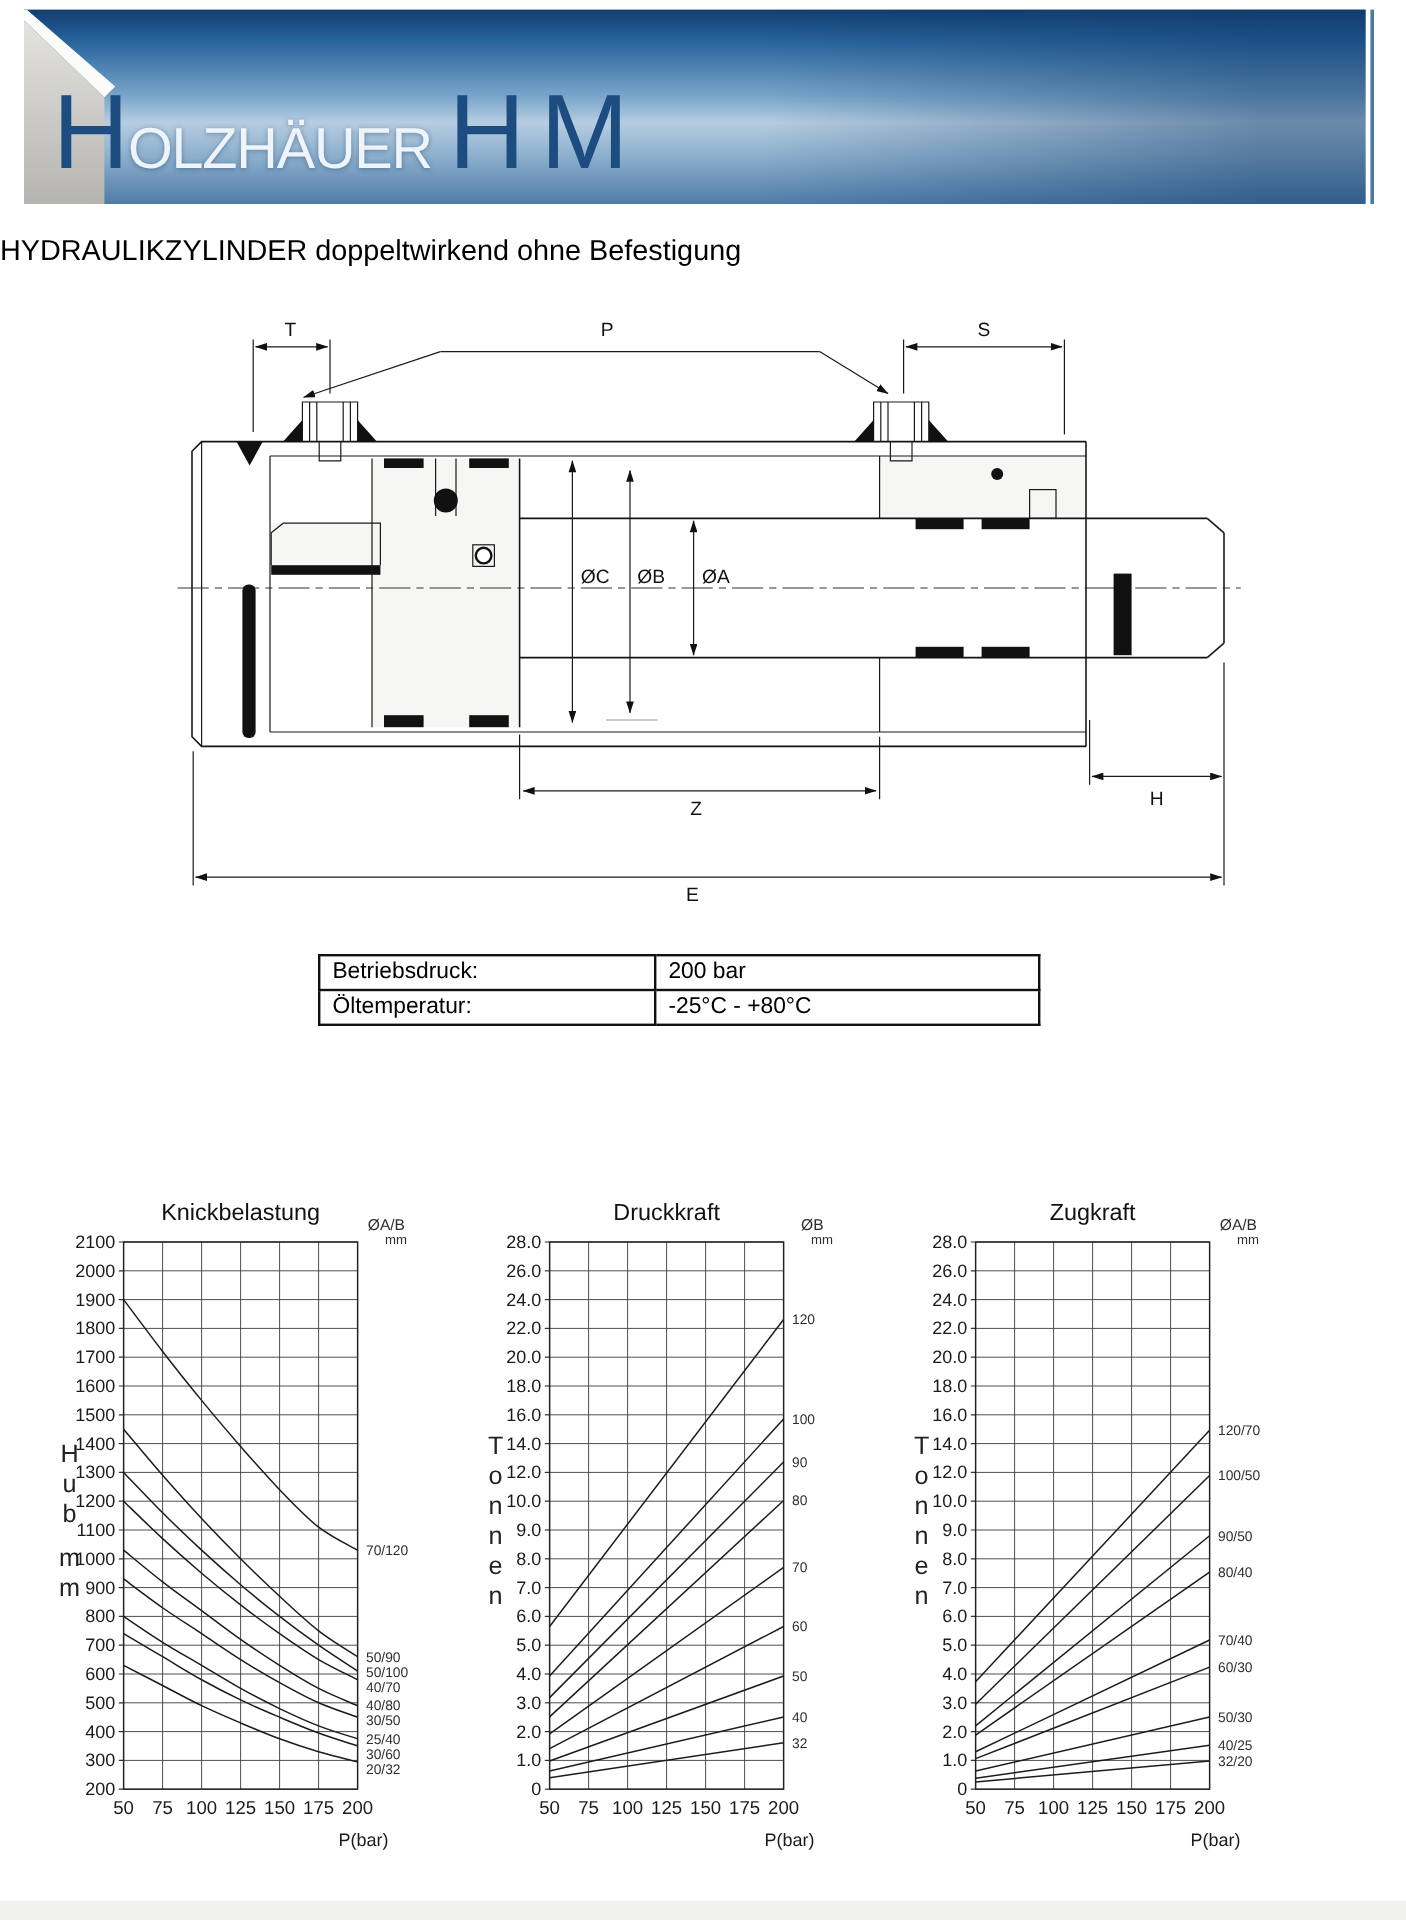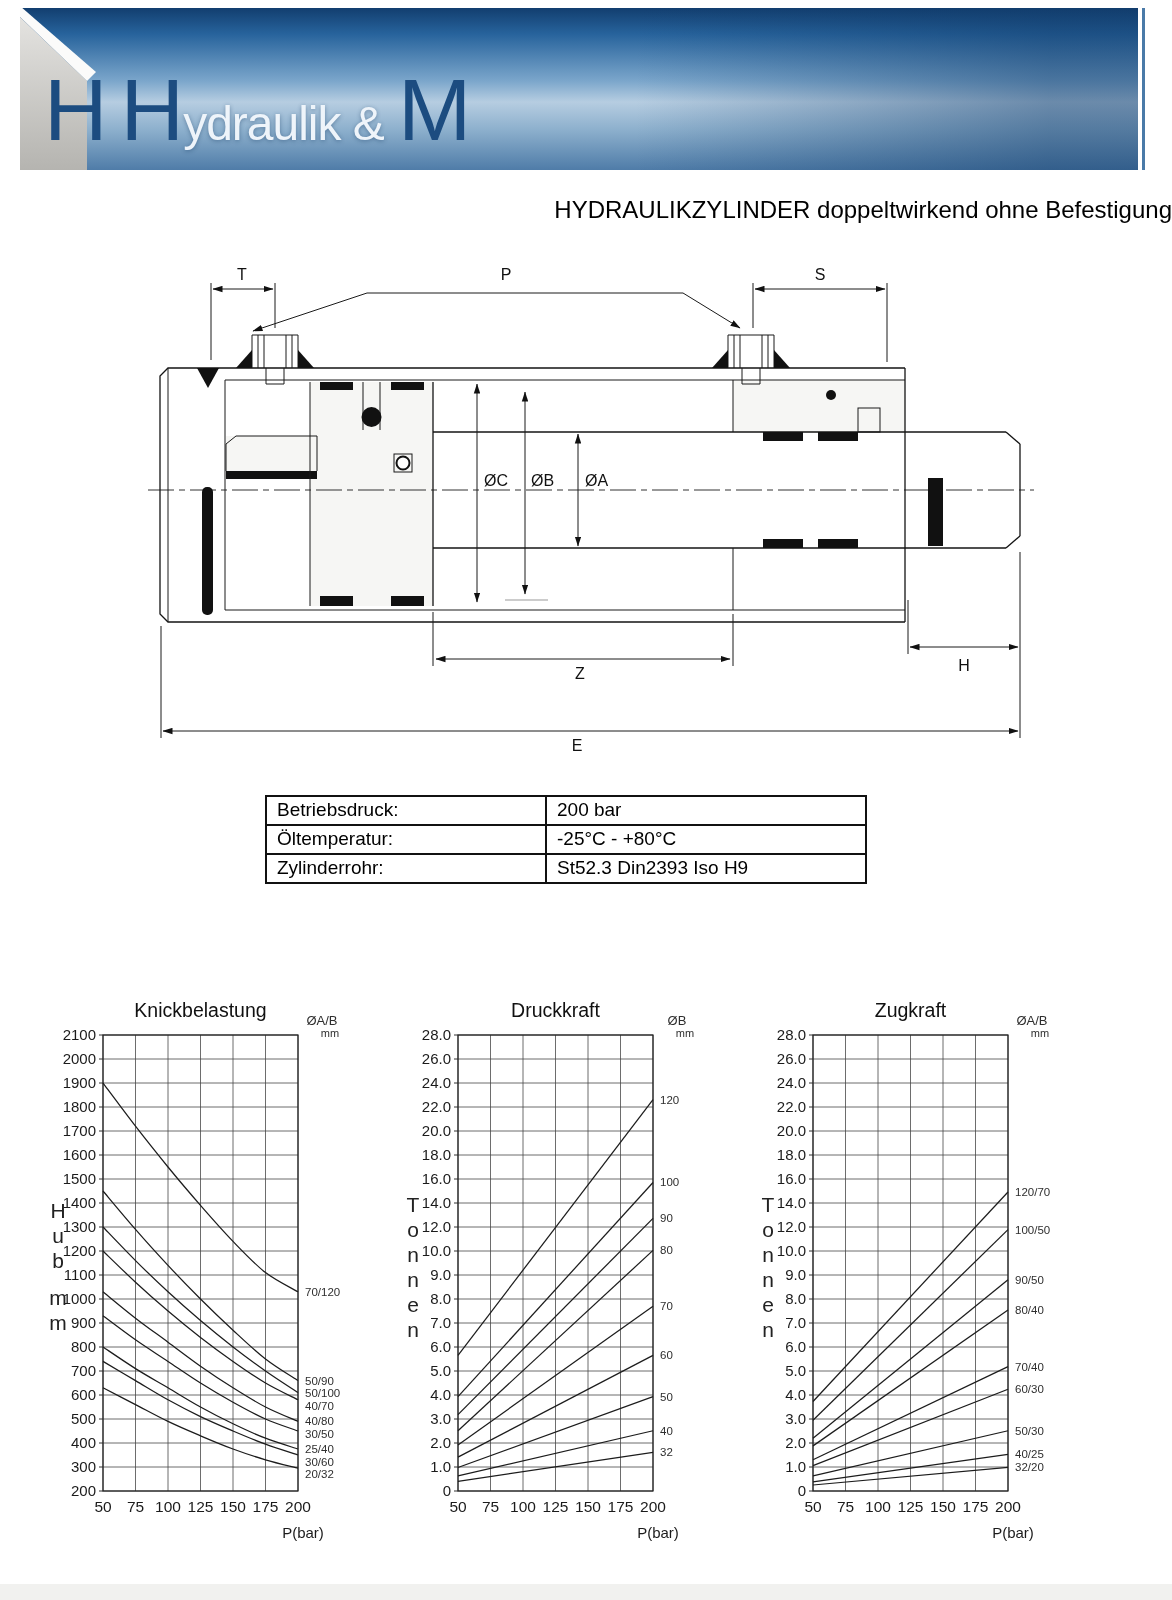--- a/index.html
+++ b/index.html
@@ -12,21 +12,21 @@
       linear-gradient(180deg,#123e6f 0%,#27639c 16%,#7ba6cb 45%,#b6cde1 58%,#8db0cd 75%,#4f7ca8 100%);
     overflow:hidden;}
   .banner-sliver{position:absolute;left:1142px;top:8px;width:3px;height:162px;background:#4a7aa8;}
   .logo-shape{position:absolute;left:0;top:0;}
   .brand{position:absolute;left:24px;bottom:16px;display:flex;align-items:baseline;white-space:pre;letter-spacing:-1px;}
   .brand .ini{font-size:88px;line-height:1;color:#1c4c80;font-weight:400;}
   .brand .rest{font-size:48px;line-height:1;color:#eef4fa;text-shadow:0 1px 4px rgba(25,60,100,.45);}
   .brand .gap{display:inline-block;width:14px;}
 
   
-  .doc-title{position:absolute;top:196px;left:0;width:100%;text-align:right;
+  .doc-title{position:absolute;top:196px;left:0;width:100%;text-align:left;
     font-size:24px;color:#000;}
 
   
   .drawing-wrap{position:absolute;left:0;top:252px;width:1172px;height:520px;}
   .drawing-wrap svg{position:absolute;left:0;top:0;}
   .tl{stroke:#141414;stroke-width:1.3;fill:none;}
   .thin{stroke:#1a1a1a;stroke-width:1;fill:none;}
   .dim{stroke:#1a1a1a;stroke-width:1;fill:none;}
   .blk{fill:#111;stroke:none;}
   .body-fill{fill:#f6f6f4;stroke:none;}
@@ -52,21 +52,21 @@
   <svg class="logo-shape" width="120" height="162" viewBox="0 0 120 162">
     <defs>
       <linearGradient id="grayg" x1="0" y1="0" x2="0" y2="1">
         <stop offset="0" stop-color="#e4e3e0"></stop>
           <stop offset="1" stop-color="#b5b4b0"></stop>
       </linearGradient>
     </defs>
     <polygon points="0,-2 76,64 67,73 0,9" fill="#fbfbfa"></polygon>
     <polygon points="0,9 67,73 67,162 0,162" fill="url(#grayg)"></polygon>
   </svg>
-  <div class="brand"><span class="ini">H</span><span class="gap"></span><span class="ini">H</span><span class="rest">ydraulik &amp;</span><span class="gap"></span><span class="ini">M</span></div>
+  <div class="brand"><span class="ini">H</span><span class="rest">OLZHÄUER</span><span class="gap"></span><span class="ini">H</span><span class="gap"></span><span class="ini">M</span></div>
 </div>
 <div class="banner-sliver"></div>
 
 <div class="doc-title">HYDRAULIKZYLINDER doppeltwirkend ohne Befestigung</div>
 
 <div class="drawing-wrap">
 <svg width="1172" height="520" viewBox="0 252 1172 520">
   <defs>
     <marker id="ae" orient="auto" markerWidth="12" markerHeight="9" refX="9.5" refY="3.2">
       <path d="M0,0 L10,3.2 L0,6.4 Z" fill="#111"></path>
@@ -181,24 +181,20 @@
 
 <table class="spec-table">
   <tbody>
     <tr>
       <td class="c1">Betriebsdruck:</td>
       <td class="c2">200 bar</td>
       </tr>
     <tr>
       <td class="c1">Öltemperatur:</td>
       <td class="c2">-25°C - +80°C</td>
-      </tr>
-    <tr>
-      <td class="c1">Zylinderrohr:</td>
-      <td class="c2">St52.3 Din2393 Iso H9</td>
       </tr>
   </tbody>
 </table>
 
 <div class="charts">
   <div class="chart-box" id="chart0"><svg width="355" height="560" viewBox="0 0 355 560">
         <line x1="75" y1="40" x2="270" y2="40" stroke="#474747" stroke-width="0.8"></line>
         <line x1="71" y1="40" x2="75" y2="40" stroke="#333" stroke-width="1"></line>
         <text x="68" y="45" font-size="15" text-anchor="end" font-family="&quot;Liberation Sans&quot;, sans-serif" fill="#1b1b1b">2100</text>
         <line x1="75" y1="64" x2="270" y2="64" stroke="#474747" stroke-width="0.8"></line>

